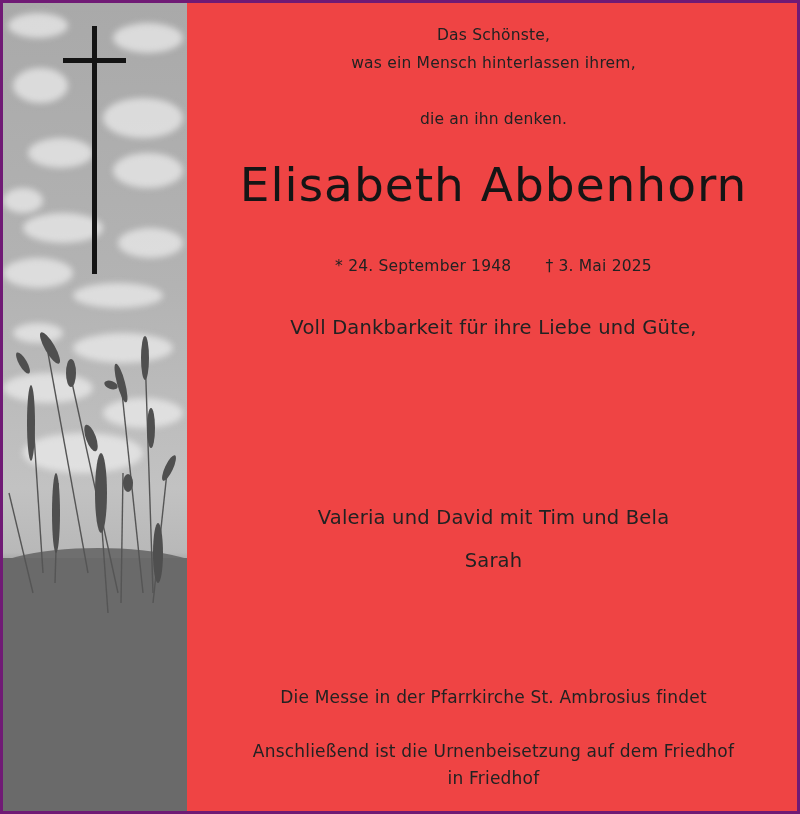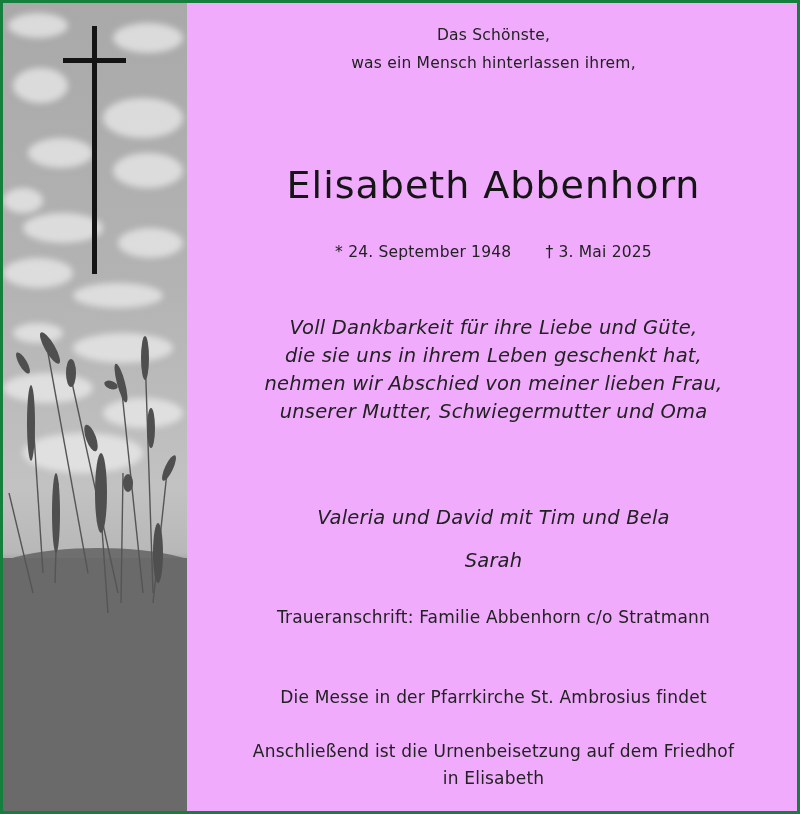--- a/index.html
+++ b/index.html
@@ -5,22 +5,22 @@
     html, body { margin: 0; padding: 0; }
     body {
       width: 800px; height: 814px; overflow: hidden;
       background: #ffffff;
       font-family: "DejaVu Sans", sans-serif;
       color: #1a1a1a;
     }
     .frame {
       position: absolute; left: 0; top: 0;
       width: 794px; height: 808px;
-      border: 3px solid #15803d;
-      background: #f0abfc;
+      border: 3px solid #701a75;
+      background: #ef4444;
     }
     .photo {
       position: absolute; left: 0; top: 0;
       width: 184px; height: 808px;
       overflow: hidden;
       background: linear-gradient(180deg, #a9a9a9 0%, #b3b3b3 35%, #c2c2c2 60%, #b8b8b8 68%, #6e6e6e 72%, #666 100%);
     }
     .cloud {
       position: absolute; border-radius: 50%;
       background: rgba(235,235,235,0.75);
@@ -45,25 +45,25 @@
     .text-col {
       position: absolute; left: 187px; top: 0; width: 607px; height: 808px;
     }
     .line {
       position: absolute; left: 0; width: 607px;
       text-align: center; white-space: nowrap;
       font-size: 17px; line-height: 20px; color: #222;
       letter-spacing: 0.2px;
     }
     .name {
-      font-size: 38px; line-height: 44px; font-weight: normal;
+      font-size: 47px; line-height: 44px; font-weight: normal;
       color: #151515; letter-spacing: 1px;
     }
     .small { font-size: 15.5px; }
-    .med { font-size: 19.5px; line-height: 24px; font-style: italic; }
+    .med { font-size: 19.5px; line-height: 24px; }
     .dates span { display: inline-block; }
     .dates .gap { width: 34px; }
     svg.grass { position: absolute; left: 0; top: 320px; }
   </style>
 </head>
 <body>
 
 <div class="frame">
 
   <div class="photo">
@@ -118,35 +118,32 @@
       </g>
     </svg>
 
     <div class="cross-v"></div>
     <div class="cross-h"></div>
   </div>
 
   <div class="text-col">
     <div class="line small" style="top:22px;">Das Schönste,</div>
     <div class="line small" style="top:50px;">was ein Mensch hinterlassen ihrem,</div>
+    <div class="line small" style="top:106px;">die an ihn denken.</div>
 
     <div class="line name" style="top:160px;">Elisabeth Abbenhorn</div>
 
 
-    <div class="line small dates" style="top:239px;">
+    <div class="line small dates" style="top:253px;">
       <span>* 24. September 1948</span><span class="gap"></span><span>† 3. Mai 2025</span>
     </div>
 
     <div class="line med" style="top:313px;">Voll Dankbarkeit für ihre Liebe und Güte,</div>
-    <div class="line med" style="top:341px;">die sie uns in ihrem Leben geschenkt hat,</div>
-    <div class="line med" style="top:369px;">nehmen wir Abschied von meiner lieben Frau,</div>
-    <div class="line med" style="top:397px;">unserer Mutter, Schwiegermutter und Oma</div>
 
     <div class="line med" style="top:503px;">Valeria und David mit Tim und Bela</div>
     <div class="line med" style="top:546px;">Sarah</div>
 
-    <div class="line" style="top:604px;">Traueranschrift: Familie Abbenhorn c/o Stratmann</div>
 
     <div class="line" style="top:684px;">Die Messe in der Pfarrkirche St. Ambrosius findet</div>
     <div class="line" style="top:738px;">Anschließend ist die Urnenbeisetzung auf dem Friedhof</div>
-    <div class="line" style="top:765px;">in Elisabeth</div>
+    <div class="line" style="top:765px;">in Friedhof</div>
   </div>
 </div>
 
 </body></html>

